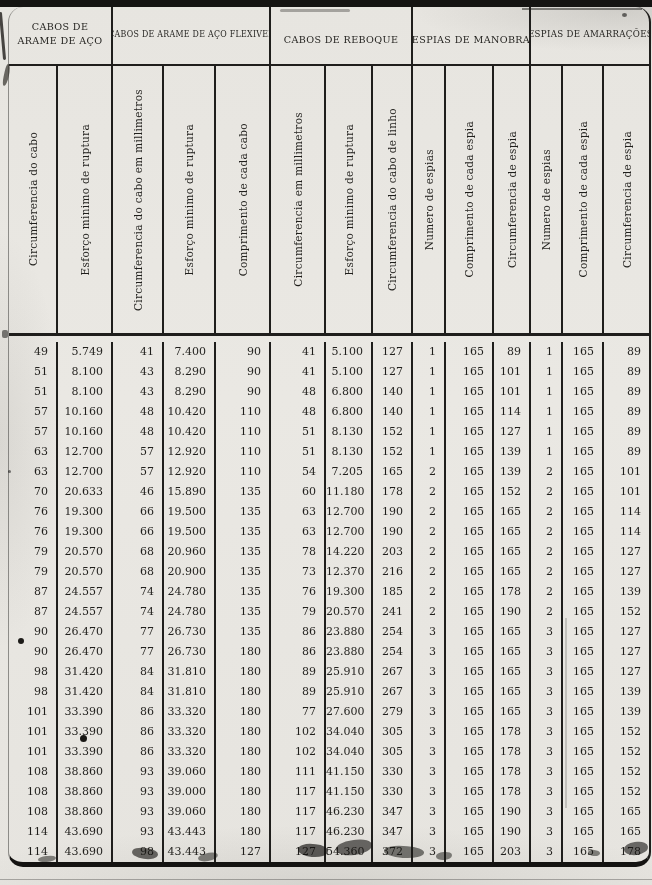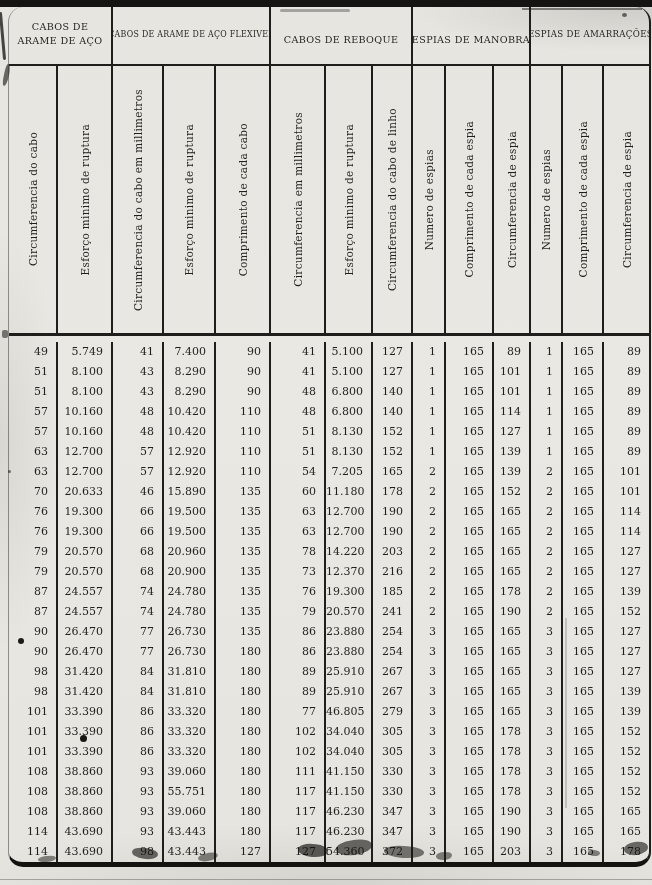--- a/index.html
+++ b/index.html
@@ -470,21 +470,21 @@
           <div class="cell">165</div>
           <div class="cell">139</div>
         </div>
         <div class="data-row">
           <div class="cell">101</div>
           <div class="cell">33.390</div>
           <div class="cell">86</div>
           <div class="cell">33.320</div>
           <div class="cell">180</div>
           <div class="cell">77</div>
-          <div class="cell">46.805</div>
+          <div class="cell">27.600</div>
           <div class="cell">279</div>
           <div class="cell">3</div>
           <div class="cell">165</div>
           <div class="cell">165</div>
           <div class="cell">3</div>
           <div class="cell">165</div>
           <div class="cell">139</div>
         </div>
         <div class="data-row">
           <div class="cell">101</div>
@@ -531,21 +531,21 @@
           <div class="cell">165</div>
           <div class="cell">178</div>
           <div class="cell">3</div>
           <div class="cell">165</div>
           <div class="cell">152</div>
         </div>
         <div class="data-row">
           <div class="cell">108</div>
           <div class="cell">38.860</div>
           <div class="cell">93</div>
-          <div class="cell">55.751</div>
+          <div class="cell">39.000</div>
           <div class="cell">180</div>
           <div class="cell">117</div>
           <div class="cell">41.150</div>
           <div class="cell">330</div>
           <div class="cell">3</div>
           <div class="cell">165</div>
           <div class="cell">178</div>
           <div class="cell">3</div>
           <div class="cell">165</div>
           <div class="cell">152</div>

